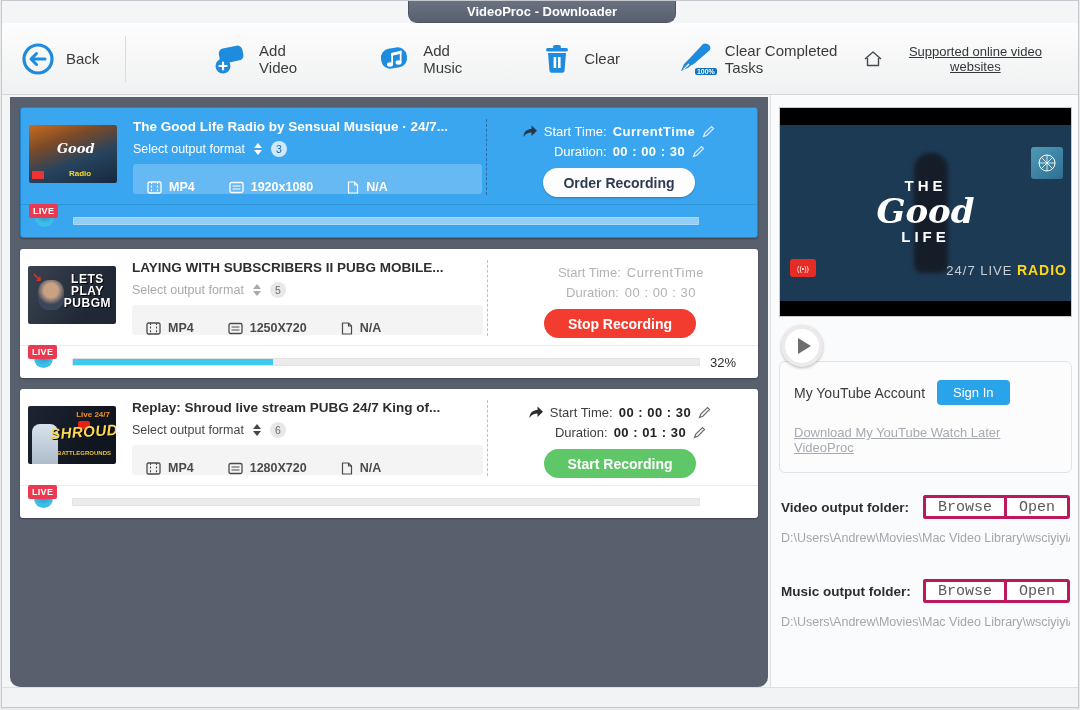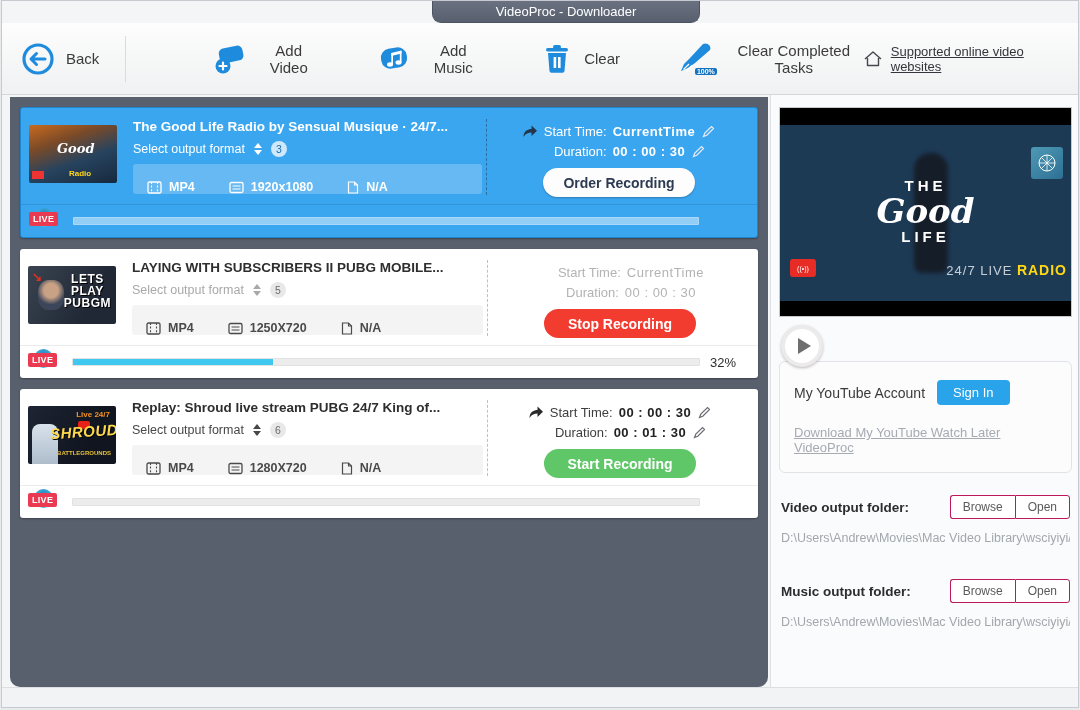--- a/index.html
+++ b/index.html
@@ -2,32 +2,32 @@
 <html><head>
 <meta charset="utf-8">
 <style>
   * { box-sizing: border-box; margin: 0; padding: 0; }
   html,body { width:1080px; height:710px; overflow:hidden; font-family:"Liberation Sans", sans-serif; background:#e8eaec; }
   .window { position:relative; width:1078px; height:708px; margin:0 auto; border:1px solid #c6cad0; background:#f4f5f7; }
 
   
   .title-pill { position:absolute; top:0; left:406px; width:268px; height:22px;
     background:linear-gradient(#6a7282,#58606f); border:1px solid #4c5462; border-top:none;
-    border-radius:0 0 9px 9px; color:#fff; font-size:13px; font-weight:normal;
-    display:flex; align-items:center; justify-content:center; z-index:5;margin-left:24px;}
+    border-radius:0 0 9px 9px; color:#fff; font-size:13px; font-weight:bold;
+    display:flex; align-items:center; justify-content:center; z-index:5;}
 
   
   .toolbar { position:absolute; top:22px; left:0; width:100%; height:72px;
     background:linear-gradient(#fdfdfd,#f0f1f2); border-bottom:1px solid #d5d7da;
     display:flex; align-items:center; padding:0 18px; }
-  .tb-item { display:flex; align-items:center; gap:10px; cursor:pointer;text-align:center; }
+  .tb-item { display:flex; align-items:center; gap:10px; cursor:pointer; }
   .tb-label { font-size:15px; color:#3b3b3b; }
   .tb-sep { width:1px; height:46px; background:#d9dbde; margin:0 28px 0 26px; }
   .tb-gap { width:62px; }
-  .tb-right { margin-left:auto; display:flex; align-items:center; gap:8px; cursor:pointer; }
+  .tb-right { margin-left:auto; display:flex; align-items:center; gap:8px; cursor:pointer;text-align:center; }
   .tb-right .tb-label { font-size:13px; text-decoration:underline; color:#33363b; }
   .brush-wrap { position:relative; width:38px; height:34px; }
   .brush-badge { position:absolute; right:-2px; bottom:1px; background:#1372c0; color:#fff;
     font-size:7px; font-weight:bold; padding:0 2px; border-radius:2px; }
 
   
   .main { position:absolute; top:94px; left:0; width:100%; height:594px; display:flex; }
   .left-panel { flex:1; margin:2px 2px 2px 8px; background:#59606d;
     border-radius:0 0 10px 10px; padding:10px 10px; overflow:hidden; }
   .right-panel { width:308px; background:#fafbfc; border-left:1px solid #dddfe2; padding:12px 6px 0 8px; }
@@ -70,21 +70,21 @@
     font-size:14px; font-weight:bold; font-family:inherit; cursor:pointer; }
   .btn-order { background:#fdfdfd; color:#2c3a52; box-shadow:0 1px 2px rgba(0,0,0,.25); }
   .btn-stop { background:#f23c30; color:#fff; }
   .btn-start { background:#5fc768; color:#fff; }
 
   .progress-strip { height:33px; border-top:1px solid #ececec; display:flex; align-items:center; padding:0 14px 0 8px; }
   .selected .progress-strip { border-top-color:#2f95d8; }
   .live-wrap { position:relative; width:32px; height:26px; flex:none; }
   .live-circle { position:absolute; top:0; left:6px; width:19px; height:19px; border-radius:50%;
     background:radial-gradient(circle at 50% 30%, #2e7fb8, #3bbfe8 60%); }
-  .live-tag { position:absolute; left:0; bottom:8px; background:#e93a52; color:#fff; font-size:9px;
+  .live-tag { position:absolute; left:0; bottom:16px; background:#e93a52; color:#fff; font-size:9px;
     font-weight:bold; padding:2px 4px; border-radius:2px; letter-spacing:.3px; }
   .track { flex:1; height:8px; background:#ececec; border:1px solid #e2e2e2; border-radius:1px;
     margin:0 10px 0 12px; overflow:hidden; }
   .selected .track { background:rgba(255,255,255,.45); border-color:rgba(255,255,255,.2); }
   .fill { height:100%; background:#3fc8f0; width:0; }
   .pct { width:34px; font-size:13px; color:#2e2e2e; text-align:left; flex:none; }
 
   
   .thumb-good { background:linear-gradient(160deg,#c96a1e 0%,#7a4a28 30%,#27435e 60%,#16293d 100%); }
   .thumb-good .t-script { position:absolute; top:16px; left:28px; font-family:"DejaVu Serif",serif;
@@ -137,22 +137,22 @@
   .acct-row { display:flex; align-items:center; gap:12px; }
   .acct-label { font-size:14px; color:#3a3a3a; }
   .signin-btn { background:#29a3e9; color:#fff; border:none; border-radius:4px; height:25px;
     padding:0 16px; font-size:13px; font-family:inherit; cursor:pointer; }
   .wl-link { display:inline-block; margin-top:20px; font-size:13px; color:#a6abb2;
     text-decoration:underline; cursor:pointer; }
 
   .folder-sec { margin-top:22px; padding:0 2px; }
   .folder-head { display:flex; align-items:center; }
   .folder-label { font-size:13.5px; font-weight:bold; color:#2d2d2d; flex:1; }
-  .fbtn { height:24px; padding:0 12px; background:#fff; border:1px solid #be185d; color:#5a5a5a;
-    font-size:12px; font-family:Liberation Sans, sans-serif; cursor:pointer; }
+  .fbtn { height:24px; padding:0 12px; background:#fff; border:3px solid #be185d; color:#5a5a5a;
+    font-size:15px; font-family:Liberation Mono, monospace; cursor:pointer; }
   .fbtn.browse { border-radius:3px 0 0 3px; border-right:none; }
   .fbtn.open { border-radius:0 3px 3px 0; }
   .folder-path { margin-top:12px; font-size:12.5px; color:#a2a7ad; white-space:nowrap; overflow:hidden; }
 
   .status-bar { position:absolute; bottom:0; left:0; width:100%; height:20px;
     background:#f2f3f5; border-top:1px solid #dddfe2; }
   svg { display:block; }
 </style>
 </head>
 <body>

